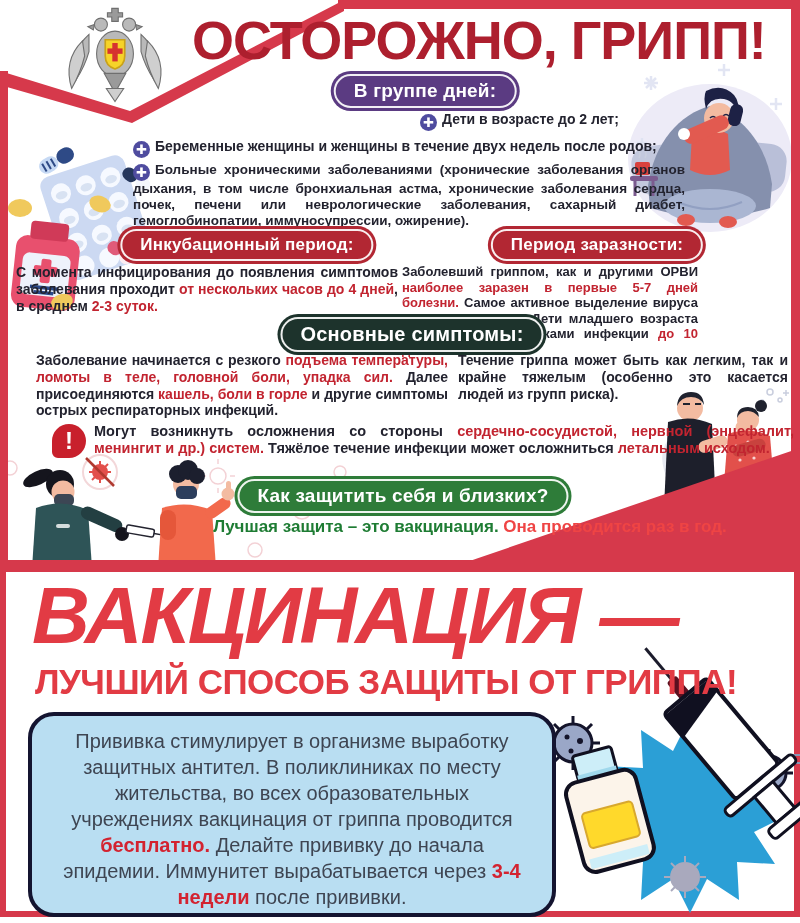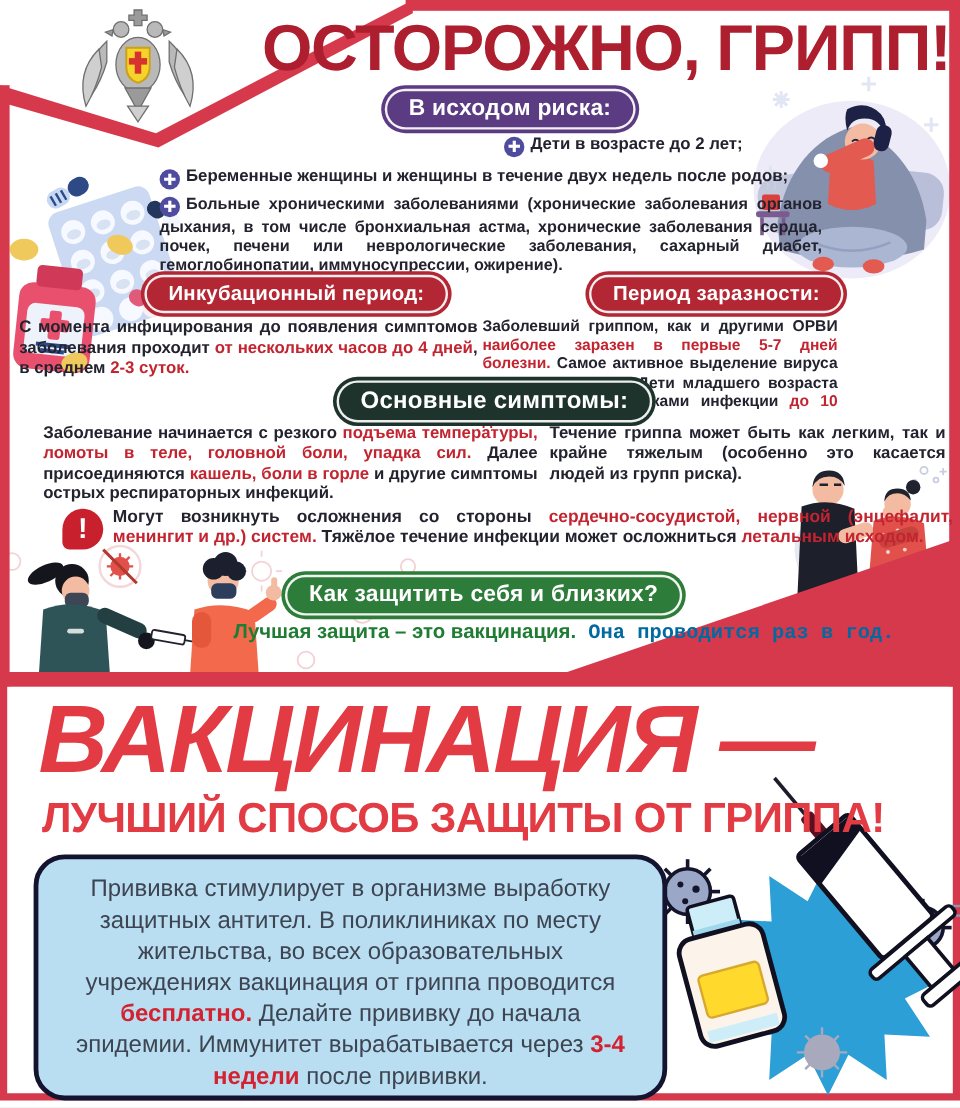--- a/index.html
+++ b/index.html
@@ -15,40 +15,40 @@
     color:#fff;font-weight:700;text-align:center;white-space:nowrap;
     border:2px solid rgba(255,255,255,.92);border-radius:999px;
     padding:4px 18px;z-index:10;letter-spacing:.2px;
   }
   .badge-purple{background:#5b3b82;box-shadow:0 0 0 3px #5b3b82;font-size:19px;}
   .badge-red{background:#b22733;box-shadow:0 0 0 3px #b22733;font-size:17px;}
   .badge-darkgreen{background:#1d332c;box-shadow:0 0 0 3px #1d332c;font-size:20px;}
   .badge-green{background:#2e7c39;box-shadow:0 0 0 3px #2e7c39;font-size:19px;}
   
   .main-title{
-    left:192px;top:12px;width:600px;text-align:right;
+    left:192px;top:12px;width:600px;text-align:left;
     font-size:54px;font-weight:700;color:#ad1f2e;letter-spacing:-1px;
     z-index:10;line-height:1.05;white-space:nowrap;
   }
   .body-txt{
     position:absolute;font-weight:700;color:#23232f;text-align:justify;
     line-height:1.2;z-index:10;
   }
   .risk-item{
     position:absolute;font-weight:700;color:#23232f;font-size:14px;z-index:10;line-height:1.18;
     text-align:justify;
   }
   .plus-icon{
     display:inline-block;width:17px;height:17px;border-radius:50%;
     background:#4f4c9f;color:#fff;font-size:13px;line-height:17px;text-align:center;
     font-weight:700;margin-right:5px;vertical-align:-3px;
   }
   .seg-red{color:#c22430;}
   .seg-green{color:#1e7c33;}
-  .seg-dark{color:#0369a1;font-family:Liberation Mono, monospace;}
+  .seg-dark{color:#ef4444;}
   .warn-icon{
     position:absolute;left:52px;top:424px;width:34px;height:34px;border-radius:50% 50% 50% 6px;
     background:#c8202c;color:#fff;font-weight:700;font-size:24px;line-height:33px;
     text-align:center;z-index:10;transform:rotate(0deg);
   }
   .protect-line{
     position:absolute;left:140px;top:517px;width:660px;text-align:center;
     font-size:17px;font-weight:700;z-index:10;
   }
   
@@ -277,21 +277,21 @@
     <rect x="0" y="71" width="8" height="501" fill="#d6394b"></rect>
     <rect x="791" y="0" width="9" height="572" fill="#d6394b"></rect>
     <polygon points="455,566 800,448 800,566" fill="#d6394b"></polygon>
     <rect x="0" y="560" width="800" height="12" fill="#d6394b"></rect>
   </svg>
 
   <div class="bottom-panel"></div>
 
   <div class="abs main-title">ОСТОРОЖНО, ГРИПП!</div>
 
-  <div class="badge badge-purple" style="left:425px;top:74px;">В исходом риска:</div>
+  <div class="badge badge-purple" style="left:425px;top:74px;">В группе дней:</div>
 
   <div class="risk-item" style="left:420px;top:111px;width:260px;text-align:left;">
     <span class="plus-icon">✚</span><span>Дети в возрасте до 2 лет;</span>
   </div>
   <div class="risk-item" style="left:133px;top:138px;width:560px;text-align:left;">
     <span class="plus-icon">✚</span><span>Беременные женщины и женщины в течение двух недель после родов;</span>
   </div>
   <div class="risk-item" style="left:133px;top:162px;width:552px;font-size:13.5px;">
     <span class="plus-icon">✚</span><span>Больные хроническими заболеваниями (хронические заболевания органов дыхания, в том числе бронхиальная астма, хронические заболевания сердца, почек, печени или неврологические заболевания, сахарный диабет, гемоглобинопатии, иммуносупрессии, ожирение).</span>
   </div>

